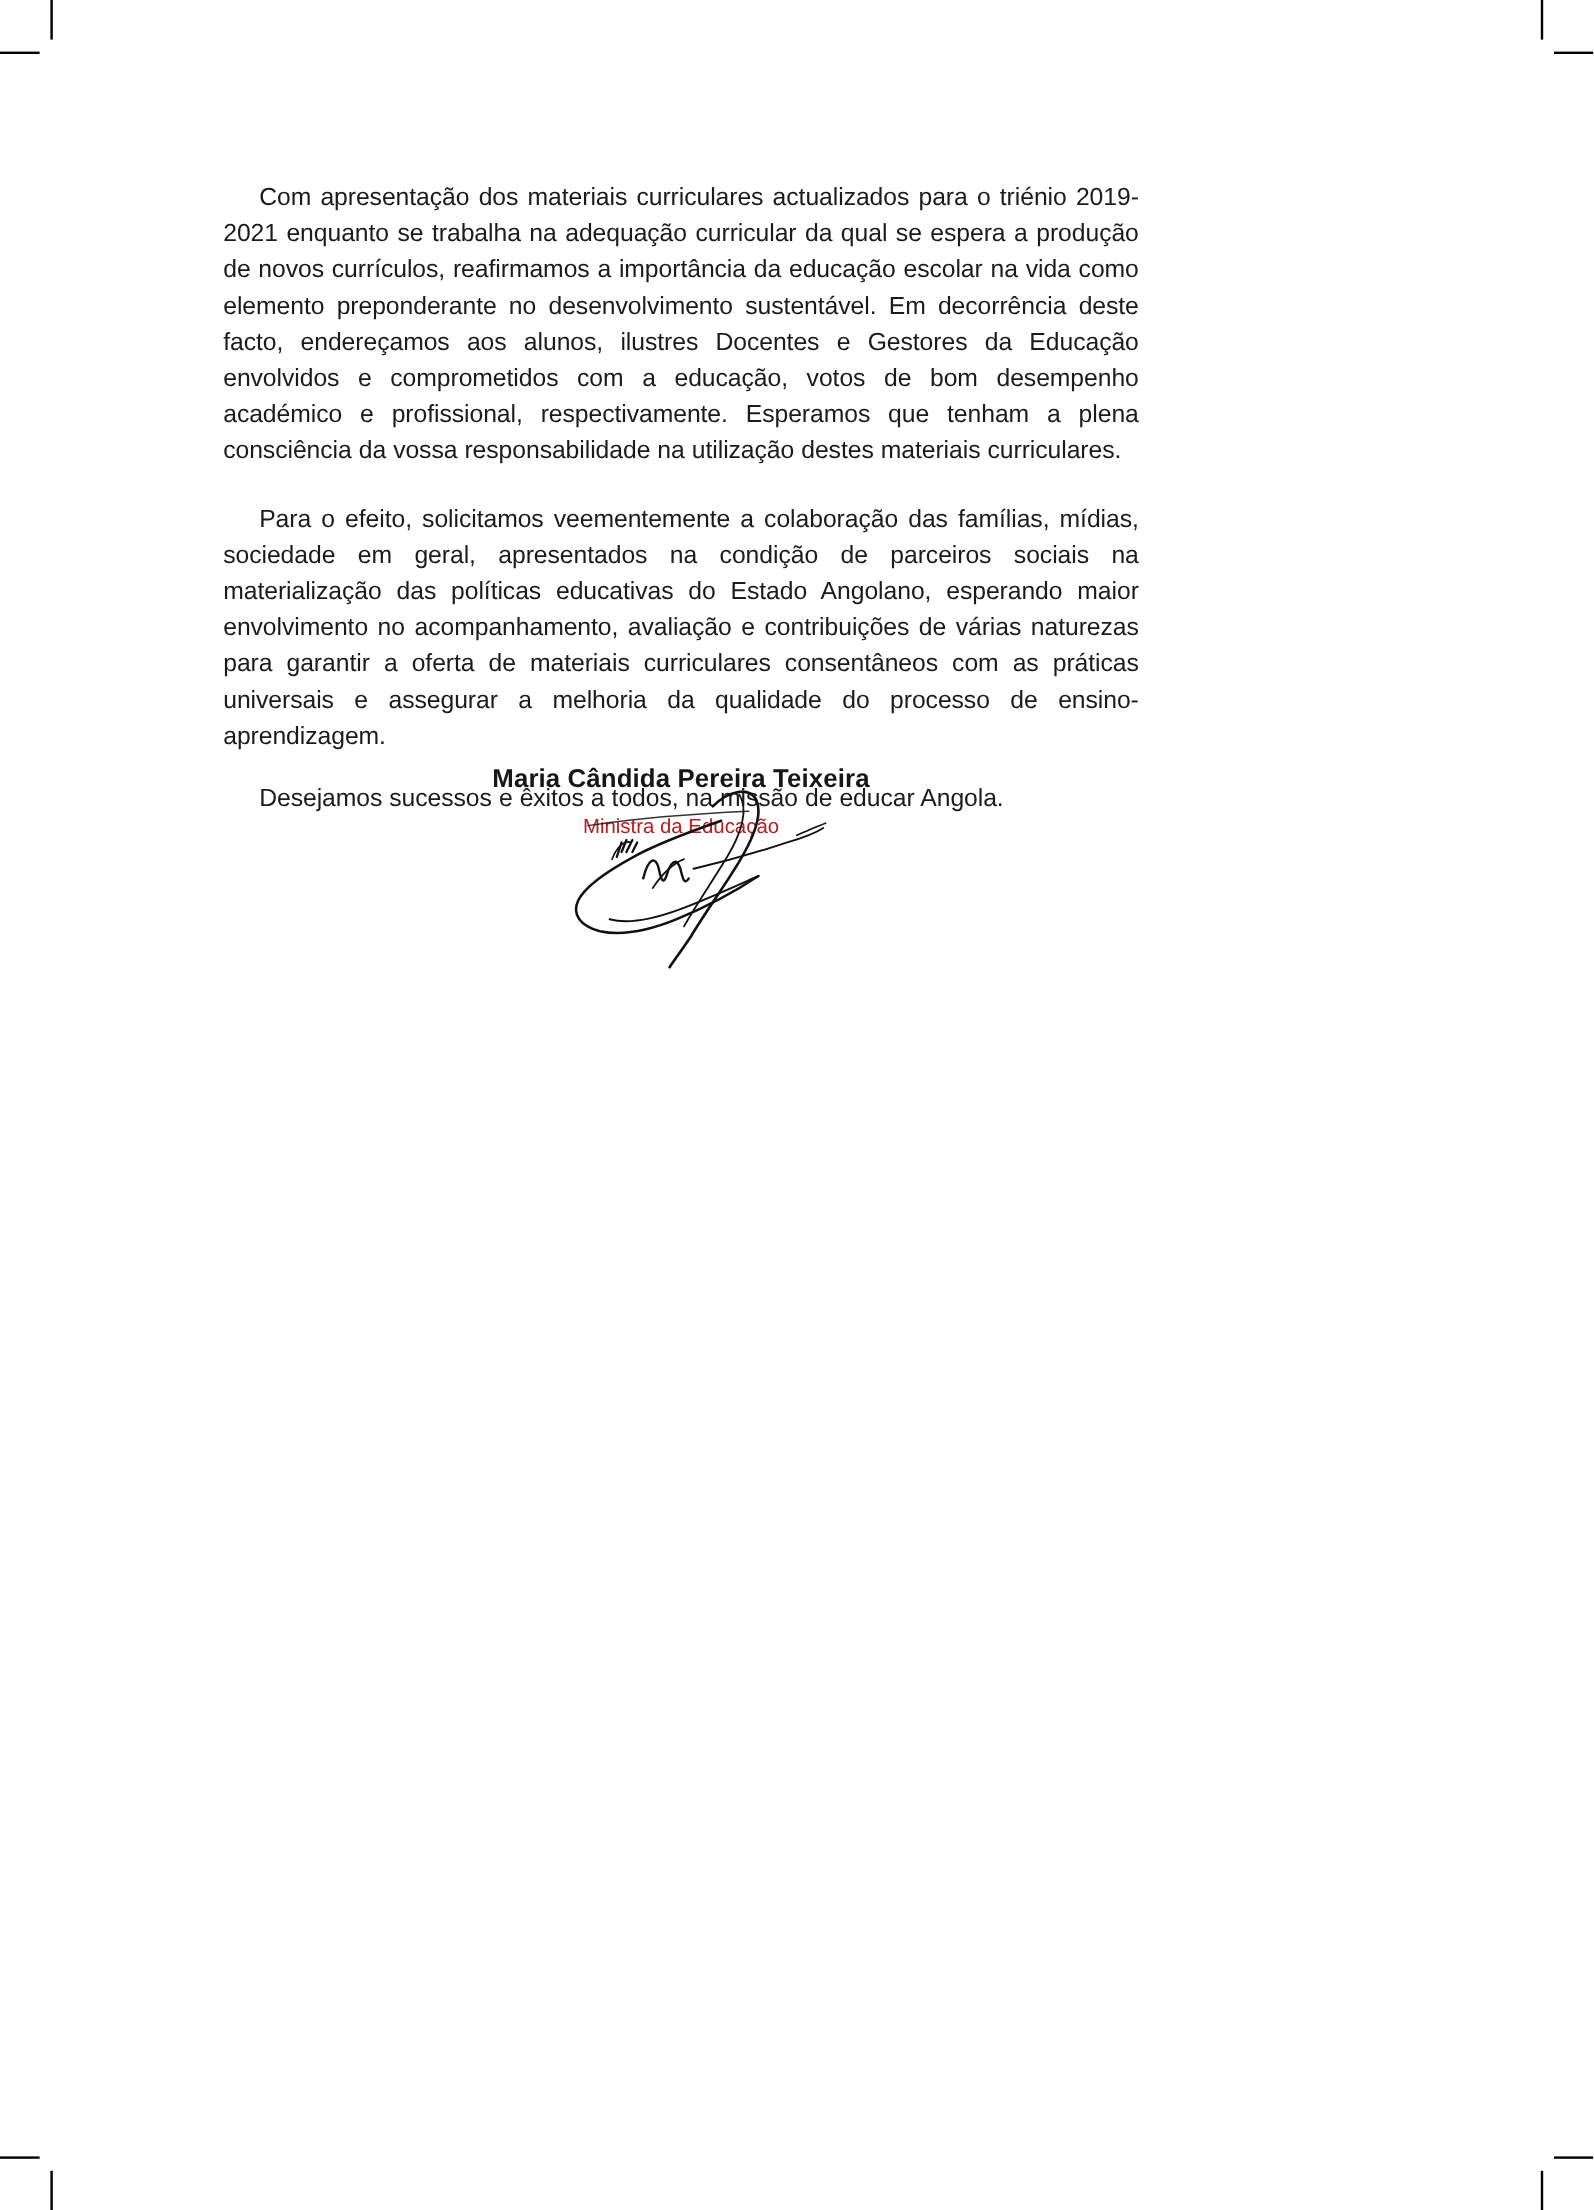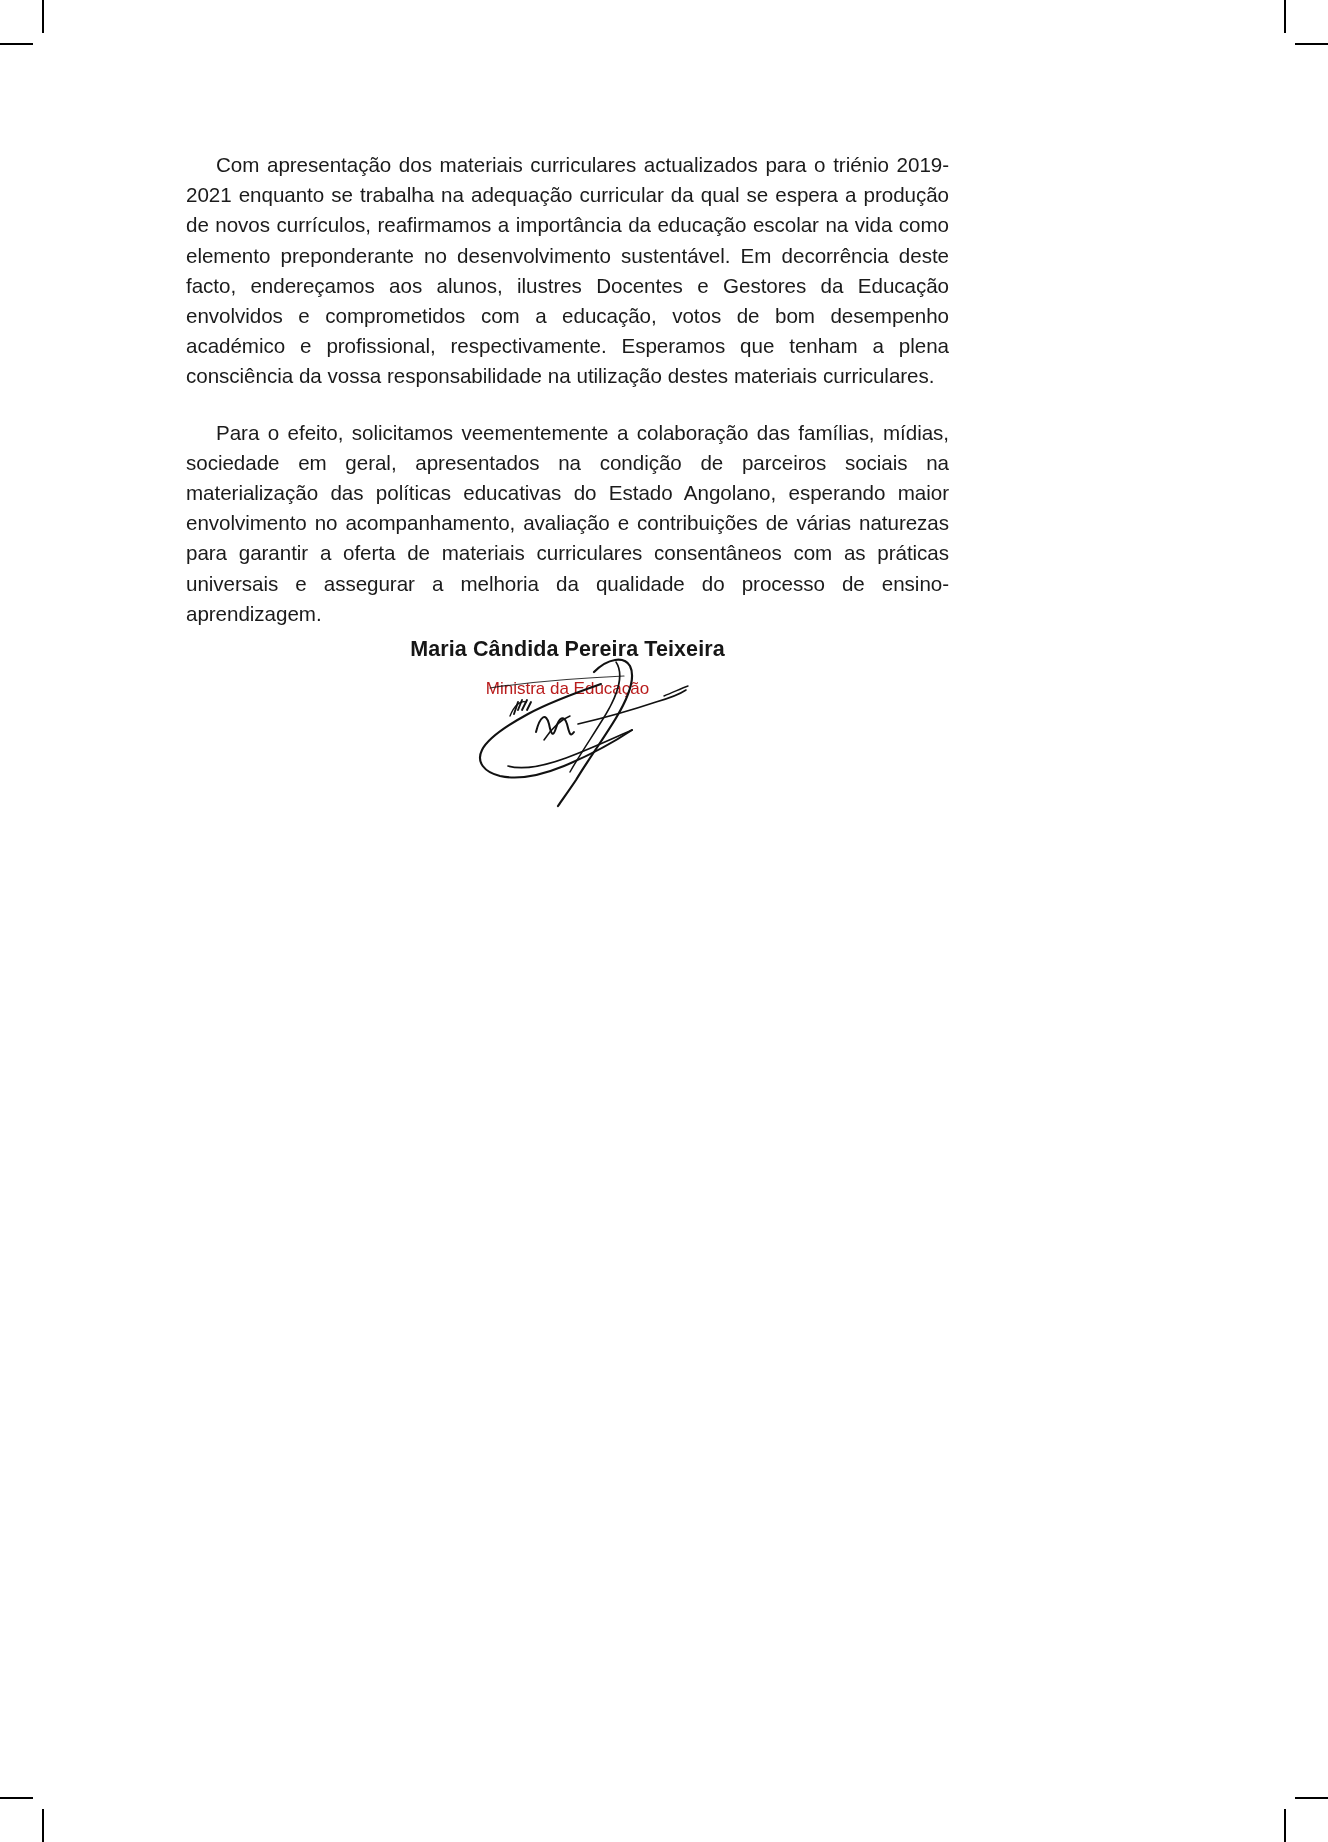--- a/index.html
+++ b/index.html
@@ -114,20 +114,21 @@
   <div class="crop-mark crop-v crop-tr-v"></div>
   <div class="crop-mark crop-h crop-tr-h"></div>
   <div class="crop-mark crop-v crop-bl-v"></div>
   <div class="crop-mark crop-h crop-bl-h"></div>
   <div class="crop-mark crop-v crop-br-v"></div>
   <div class="crop-mark crop-h crop-br-h"></div>
 
   <div class="content">
     <p class="para">Com apresentação dos materiais curriculares actualizados para o triénio 2019-2021 enquanto se trabalha na adequação curricular da qual se espera a produção de novos currículos, reafirmamos a importância da educação escolar na vida como elemento preponderante no desenvolvimento sustentável. Em decorrência deste facto, endereçamos aos alunos, ilustres Docentes e Gestores da Educação envolvidos e comprometidos com a educação, votos de bom desempenho académico e profissional, respectivamente. Esperamos que tenham a plena consciência da vossa responsabilidade na utilização destes materiais curriculares.</p>
     <p class="para last-of-body">Para o efeito, solicitamos veementemente a colaboração das famílias, mídias, sociedade em geral, apresentados na condição de parceiros sociais na materialização das políticas educativas do Estado Angolano, esperando maior envolvimento no acompanhamento, avaliação e contribuições de várias naturezas para garantir a oferta de materiais curriculares consentâneos com as práticas universais e assegurar a melhoria da qualidade do processo de ensino-aprendizagem.</p>
+    <p class="para no-justify">Desejamos sucessos e êxitos a todos, na missão de educar Angola.</p>
   </div>
 
   <div class="signature-block">
     <div class="sig-name">Maria Cândida Pereira Teixeira</div>
     <div class="sig-title">Ministra da Educação</div>
 
     <div class="sig-mark">
       <svg viewBox="0 0 300 140" xmlns="http://www.w3.org/2000/svg" fill="none" stroke="#111111" stroke-linecap="round" stroke-linejoin="round">
 
         <path d="M183 30 C160 38 132 48 110 60 C88 72 70 84 64 96

